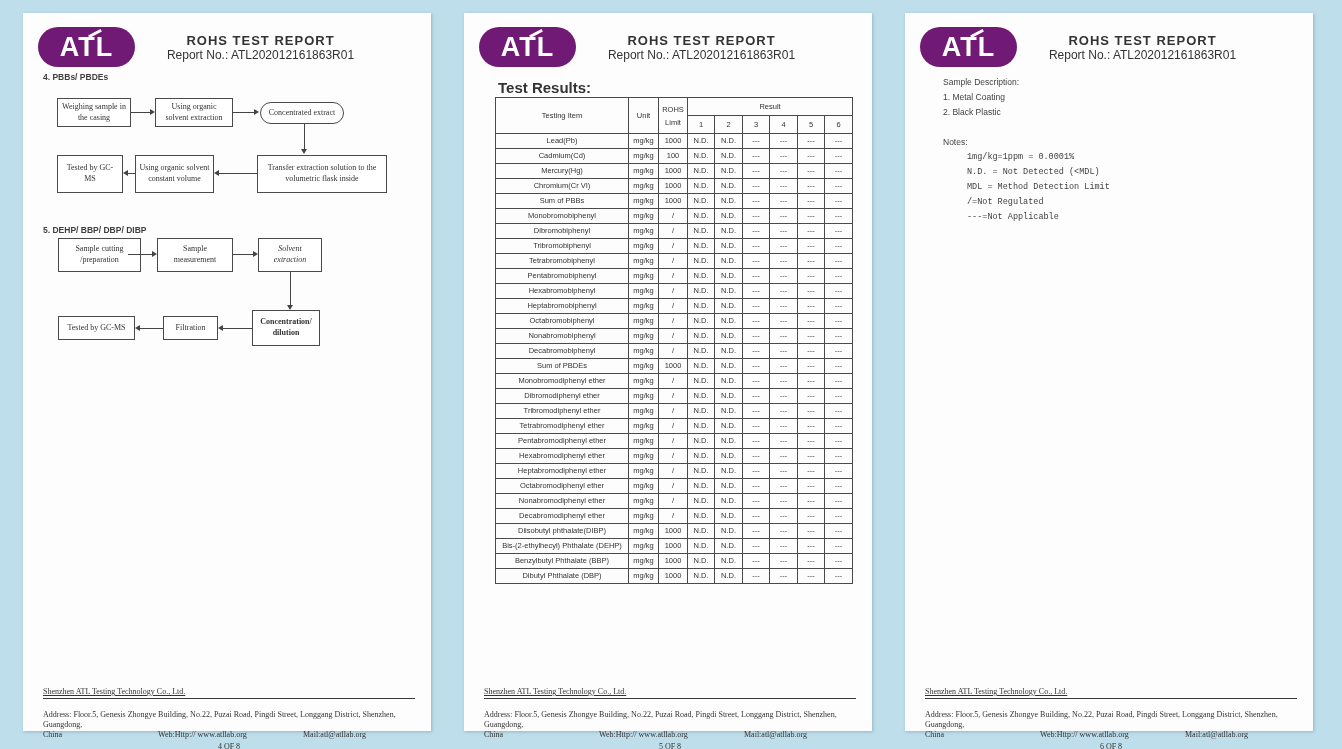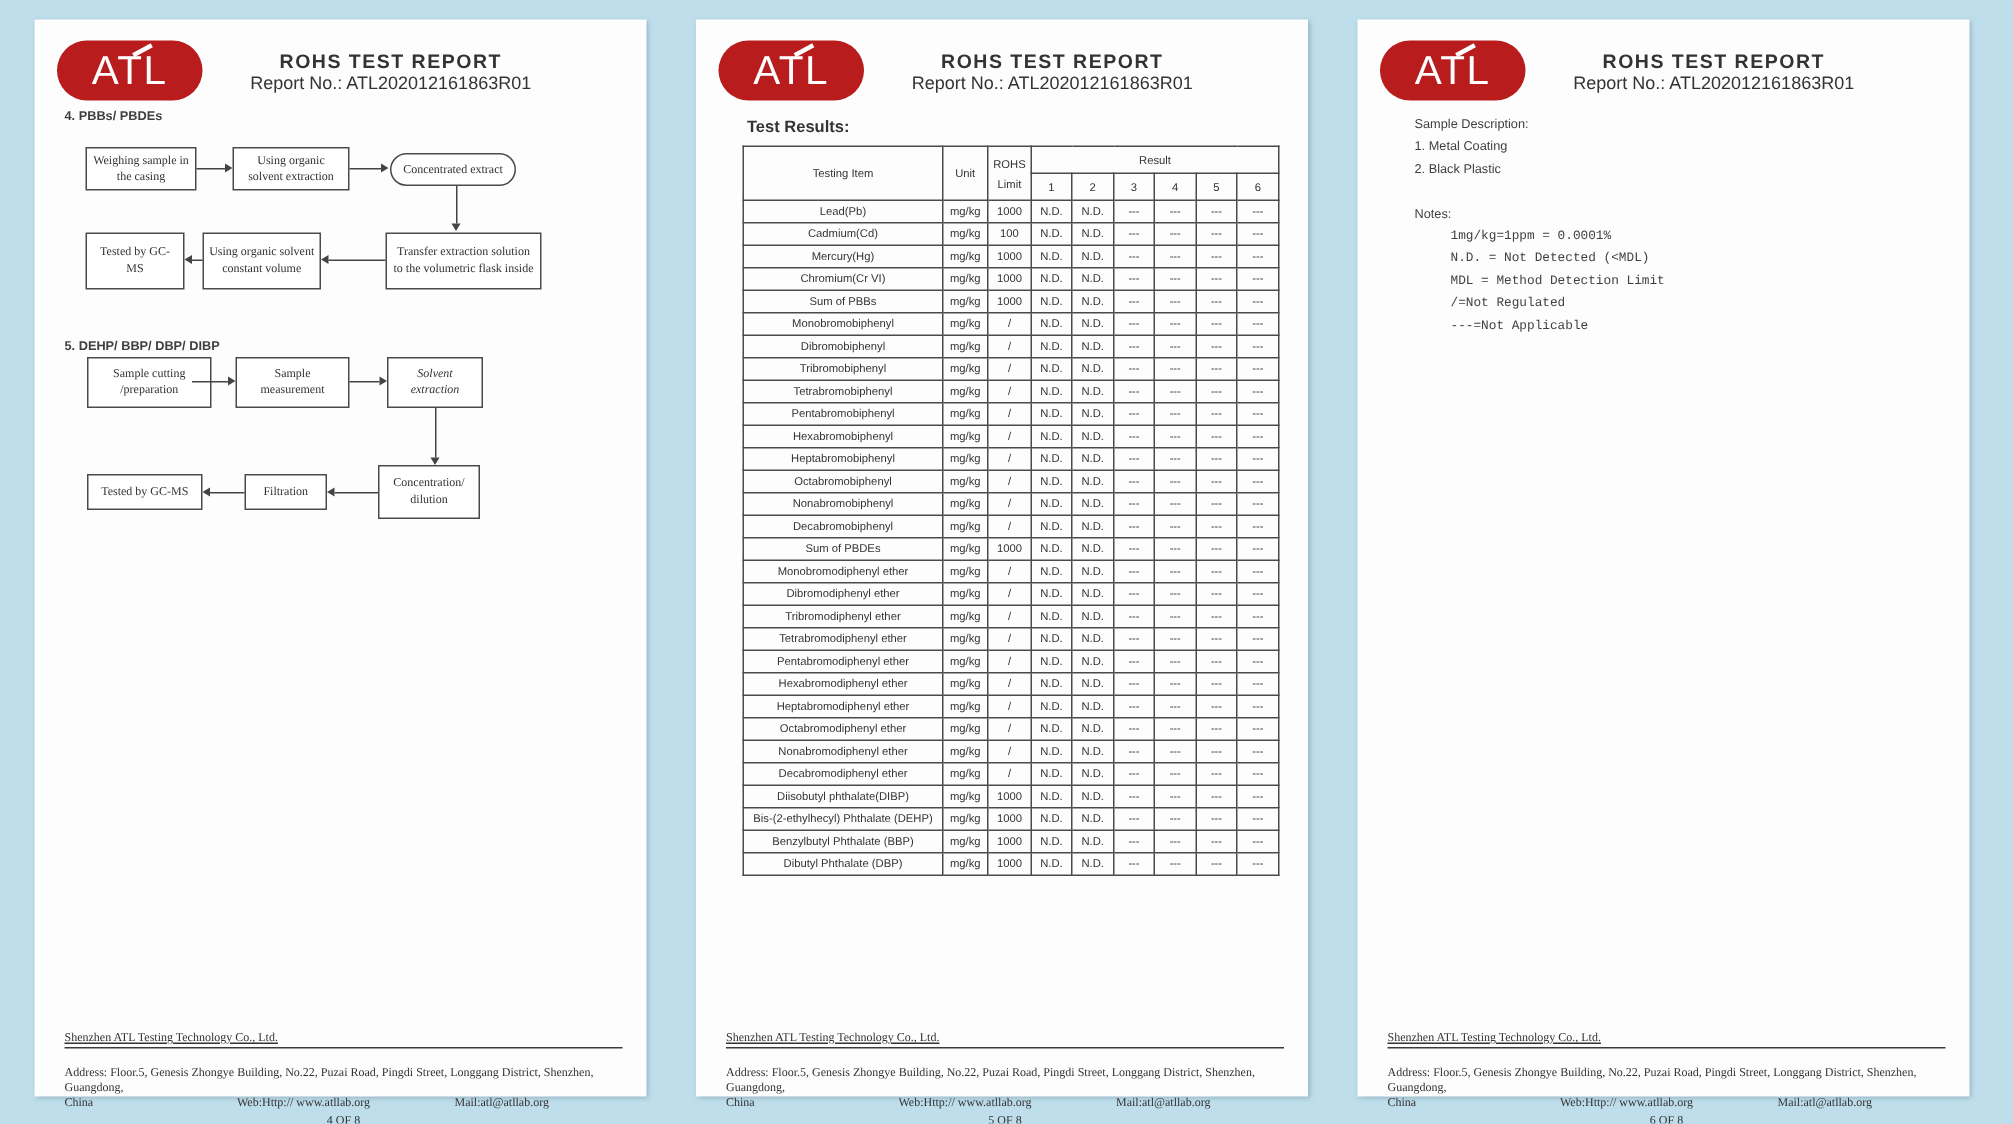--- a/index.html
+++ b/index.html
@@ -12,23 +12,23 @@
   }
   .pages{position:absolute;left:23px;top:13px;display:flex;gap:33px;}
   .page{
     width:408px;height:718px;background:#fdfdfd;position:relative;
     box-shadow:1px 1px 3px rgba(90,120,140,.4);
     color:#3a3a3a;
   }
   
   .logo{
     position:absolute;left:15px;top:14px;width:97px;height:40px;
-    background:#b91c1c;border-radius:21px;
+    background:#701a75;border-radius:21px;
     color:#fff;display:flex;align-items:center;justify-content:center;
-    font-family:"Liberation Sans",sans-serif;font-weight:normal;
+    font-family:"Liberation Sans",sans-serif;font-weight:bold;
     font-size:27px;letter-spacing:1px;
   }
   .logo::after{
     content:"";position:absolute;left:50px;top:5px;width:14px;height:3px;
     background:#fff;transform:rotate(-28deg);
   }
   
   .page-header{
     position:absolute;left:105px;top:20px;width:265px;text-align:center;
     font-family:Liberation Sans, sans-serif;color:#333;
@@ -46,21 +46,21 @@
     display:flex;align-items:center;justify-content:center;text-align:center;
     font-family:"Liberation Serif",serif;font-size:8px;line-height:1.35;
     color:#333;padding:1px 3px;box-sizing:border-box;
   }
   .hline{position:absolute;height:1px;background:#444;}
   .vline{position:absolute;width:1px;background:#444;}
   .hd-r{position:absolute;width:0;height:0;border-top:3px solid transparent;border-bottom:3px solid transparent;border-left:5px solid #444;}
   .hd-l{position:absolute;width:0;height:0;border-top:3px solid transparent;border-bottom:3px solid transparent;border-right:5px solid #444;}
   .hd-d{position:absolute;width:0;height:0;border-left:3px solid transparent;border-right:3px solid transparent;border-top:5px solid #444;}
   
-  .tr-title{position:absolute;left:34px;top:66px;font-size:11px;font-weight:bold;color:#333;}
+  .tr-title{position:absolute;left:34px;top:66px;font-size:15px;font-weight:bold;color:#333;}
   .results-table{
     position:absolute;left:31px;top:84px;width:357px;
     border-collapse:collapse;table-layout:fixed;
     font-family:"Liberation Sans",sans-serif;font-size:7.5px;color:#333;
   }
   .results-table th,.results-table td{
     border:1px solid #4a4a4a;text-align:center;vertical-align:middle;
     padding:1px 1px;line-height:12px;font-weight:normal;overflow:hidden;
   }
   .results-table thead th{line-height:13px;padding:2px 1px;}
@@ -98,38 +98,38 @@
     <div class="fbox" style="left:132px;top:85px;width:78px;height:29px;">Using organic solvent extraction</div>
     <div class="fbox" style="left:237px;top:89px;width:84px;height:22px;border-radius:11px;">Concentrated extract</div>
     <div class="hline" style="left:108px;top:99px;width:19px;"></div>
     <div class="hd-r" style="left:127px;top:96px;"></div>
     <div class="hline" style="left:210px;top:99px;width:21px;"></div>
     <div class="hd-r" style="left:231px;top:96px;"></div>
     <div class="vline" style="left:281px;top:111px;height:25px;"></div>
     <div class="hd-d" style="left:278px;top:136px;"></div>
     <div class="fbox" style="left:34px;top:142px;width:66px;height:38px;">Tested by GC-MS</div>
     <div class="fbox" style="left:112px;top:142px;width:79px;height:38px;">Using organic solvent constant volume</div>
-    <div class="fbox" style="left:234px;top:142px;width:104px;height:38px;">Transfer extraction solution to the volumetric flask inside</div>
+    <div class="fbox" style="left:234px;top:142px;width:130px;height:38px;">Transfer extraction solution to the volumetric flask inside</div>
     <div class="hd-l" style="left:191px;top:157px;"></div>
     <div class="hline" style="left:196px;top:160px;width:38px;"></div>
     <div class="hd-l" style="left:100px;top:157px;"></div>
     <div class="hline" style="left:105px;top:160px;width:7px;"></div>
 
     <div class="sec-head" style="left:20px;top:212px;">5. DEHP/ BBP/ DBP/ DIBP</div>
 
     <div class="fbox" style="left:35px;top:225px;width:83px;height:34px;">Sample cutting /preparation</div>
     <div class="fbox" style="left:134px;top:225px;width:76px;height:34px;">Sample measurement</div>
     <div class="fbox" style="left:235px;top:225px;width:64px;height:34px;font-style:italic;">Solvent extraction</div>
     <div class="hline" style="left:105px;top:241px;width:24px;"></div>
     <div class="hd-r" style="left:129px;top:238px;"></div>
     <div class="hline" style="left:210px;top:241px;width:20px;"></div>
     <div class="hd-r" style="left:230px;top:238px;"></div>
     <div class="vline" style="left:267px;top:259px;height:33px;"></div>
     <div class="hd-d" style="left:264px;top:292px;"></div>
-    <div class="fbox" style="left:229px;top:297px;width:68px;height:36px;">Concentration/ dilution</div>
+    <div class="fbox" style="left:229px;top:297px;width:68px;height:36px;font-weight:bold;">Concentration/ dilution</div>
     <div class="fbox" style="left:140px;top:303px;width:55px;height:24px;">Filtration</div>
     <div class="fbox" style="left:35px;top:303px;width:77px;height:24px;">Tested by GC-MS</div>
     <div class="hd-l" style="left:195px;top:312px;"></div>
     <div class="hline" style="left:200px;top:315px;width:29px;"></div>
     <div class="hd-l" style="left:112px;top:312px;"></div>
     <div class="hline" style="left:117px;top:315px;width:23px;"></div>
 
     <div class="footer">
       <div class="f-company">Shenzhen ATL Testing Technology Co., Ltd.</div>
       <div class="f-addr">Address: Floor.5, Genesis Zhongye Building, No.22, Puzai Road, Pingdi Street, Longgang District, Shenzhen, Guangdong,</div>

